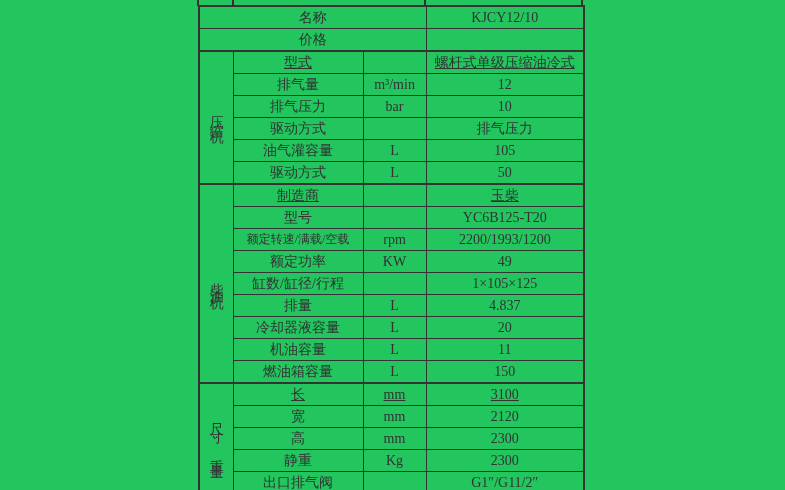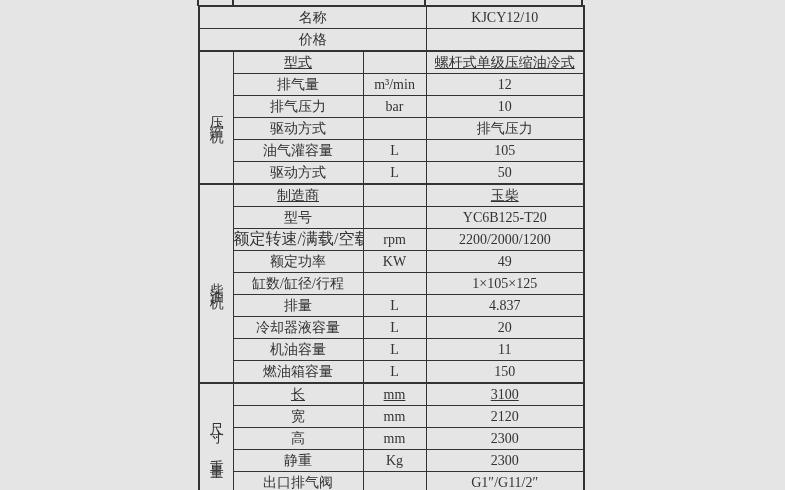--- a/index.html
+++ b/index.html
@@ -5,21 +5,21 @@
   html, body {
     margin: 0;
     padding: 0;
     background: #ffffff;
     font-family: "Liberation Serif", "DejaVu Serif", serif;
   }
   #page {
     position: relative;
     width: 785px;
     height: 490px;
-    background: #e5e5e5;
+    background: #22c55e;
     overflow: hidden;
   }
   
   .top-tick {
     position: absolute;
     top: 0;
     width: 2px;
     height: 6px;
     background: #333333;
   }
@@ -48,21 +48,21 @@
   }
   
   table.spec td.sect-top {
     border-top-width: 2px;
     text-decoration: underline;
   }
   td.label-cell, td.group-cell {
     font-family: "Liberation Serif", "DejaVu Serif", serif;
   }
   td.label-cell.small {
-    font-size: 16px;
+    font-size: 12px;
   }
   td.unit-cell {
     font-size: 13px;
   }
   td.value-cell {
     font-size: 14px;
   }
   .vtext {
     writing-mode: vertical-rl;
     text-orientation: upright;
@@ -137,21 +137,21 @@
             <td class="value-cell sect-top">玉柴</td>
           </tr>
           <tr>
             <td class="label-cell">型号</td>
             <td class="unit-cell"></td>
             <td class="value-cell">YC6B125-T20</td>
           </tr>
           <tr>
             <td class="label-cell small">额定转速/满载/空载</td>
             <td class="unit-cell">rpm</td>
-            <td class="value-cell">2200/2000/1200</td>
+            <td class="value-cell">2200/1993/1200</td>
           </tr>
           <tr>
             <td class="label-cell">额定功率</td>
             <td class="unit-cell">KW</td>
             <td class="value-cell">49</td>
           </tr>
           <tr>
             <td class="label-cell">缸数/缸径/行程</td>
             <td class="unit-cell"></td>
             <td class="value-cell">1×105×125</td>

